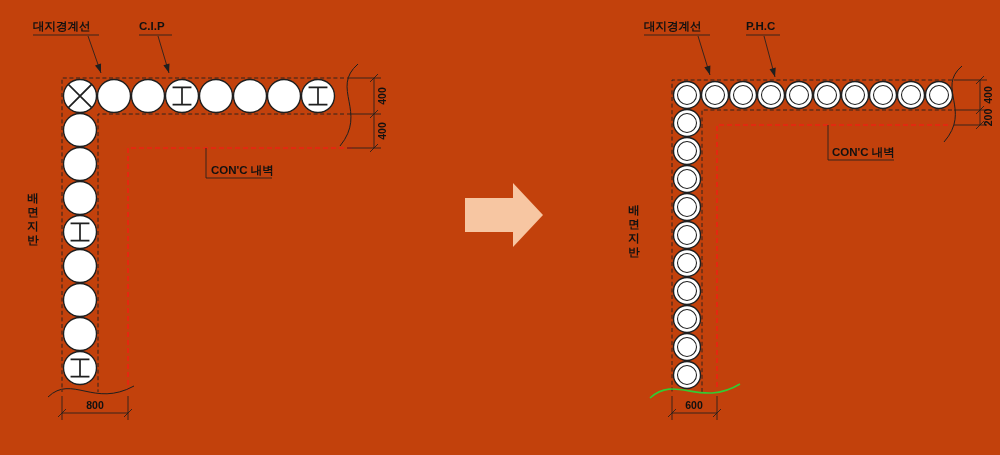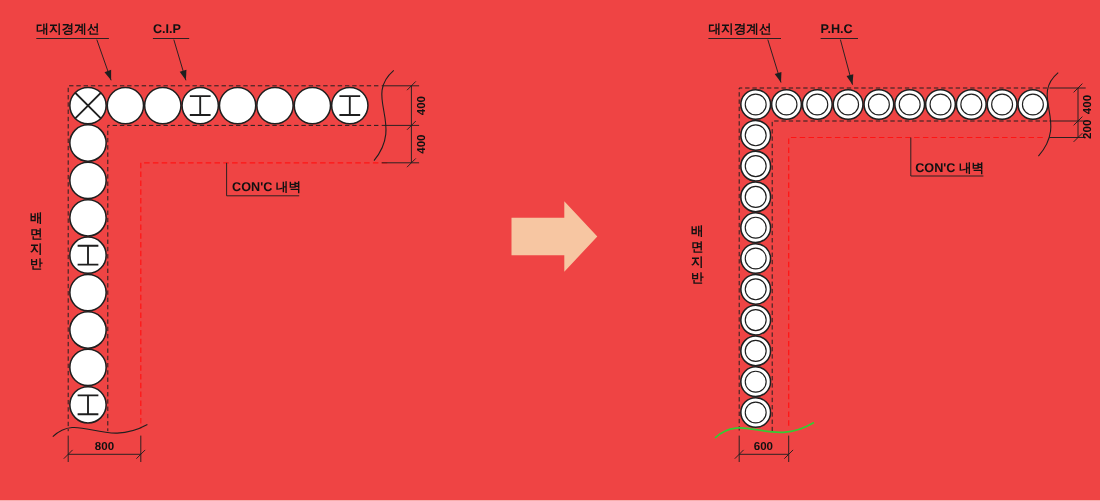--- a/index.html
+++ b/index.html
@@ -1,16 +1,16 @@
 <!DOCTYPE html>
 <html style="--line: #1f1f1f; --red: #ff1414; --green: #33cc33;"><head>
 <meta charset="utf-8">
 <style>
   html,body{margin:0;padding:0;background:#ffffff;}
-  .stage{width:1000px;height:455px;position:relative;background:#ef4444;overflow:hidden;}
+  .stage{width:1000px;height:455px;position:relative;background:#c2410c;overflow:hidden;}
   svg{display:block;}
   text{font-family:"Liberation Sans","DejaVu Sans",sans-serif;font-size:11.5px;font-weight:700;fill:#111;}
   .dim{font-size:10.5px;}
   .band{fill:none;stroke:var(--line,#222);stroke-width:0.9;stroke-dasharray:4 2.6;}
   .pile{fill:#fff;stroke:var(--line,#222);stroke-width:1.4;}
   .pileInner{fill:none;stroke:var(--line,#222);stroke-width:1.05;}
   .beam{fill:none;stroke:var(--line,#222);stroke-width:1.7;stroke-linecap:square;}
   .redline{fill:none;stroke:var(--red,#f00);stroke-width:1.1;stroke-dasharray:5 3;}
   .brk{fill:none;stroke:var(--line,#222);stroke-width:1;}
   .brkGreen{fill:none;stroke:var(--green,#2fd22f);stroke-width:1.6;}

